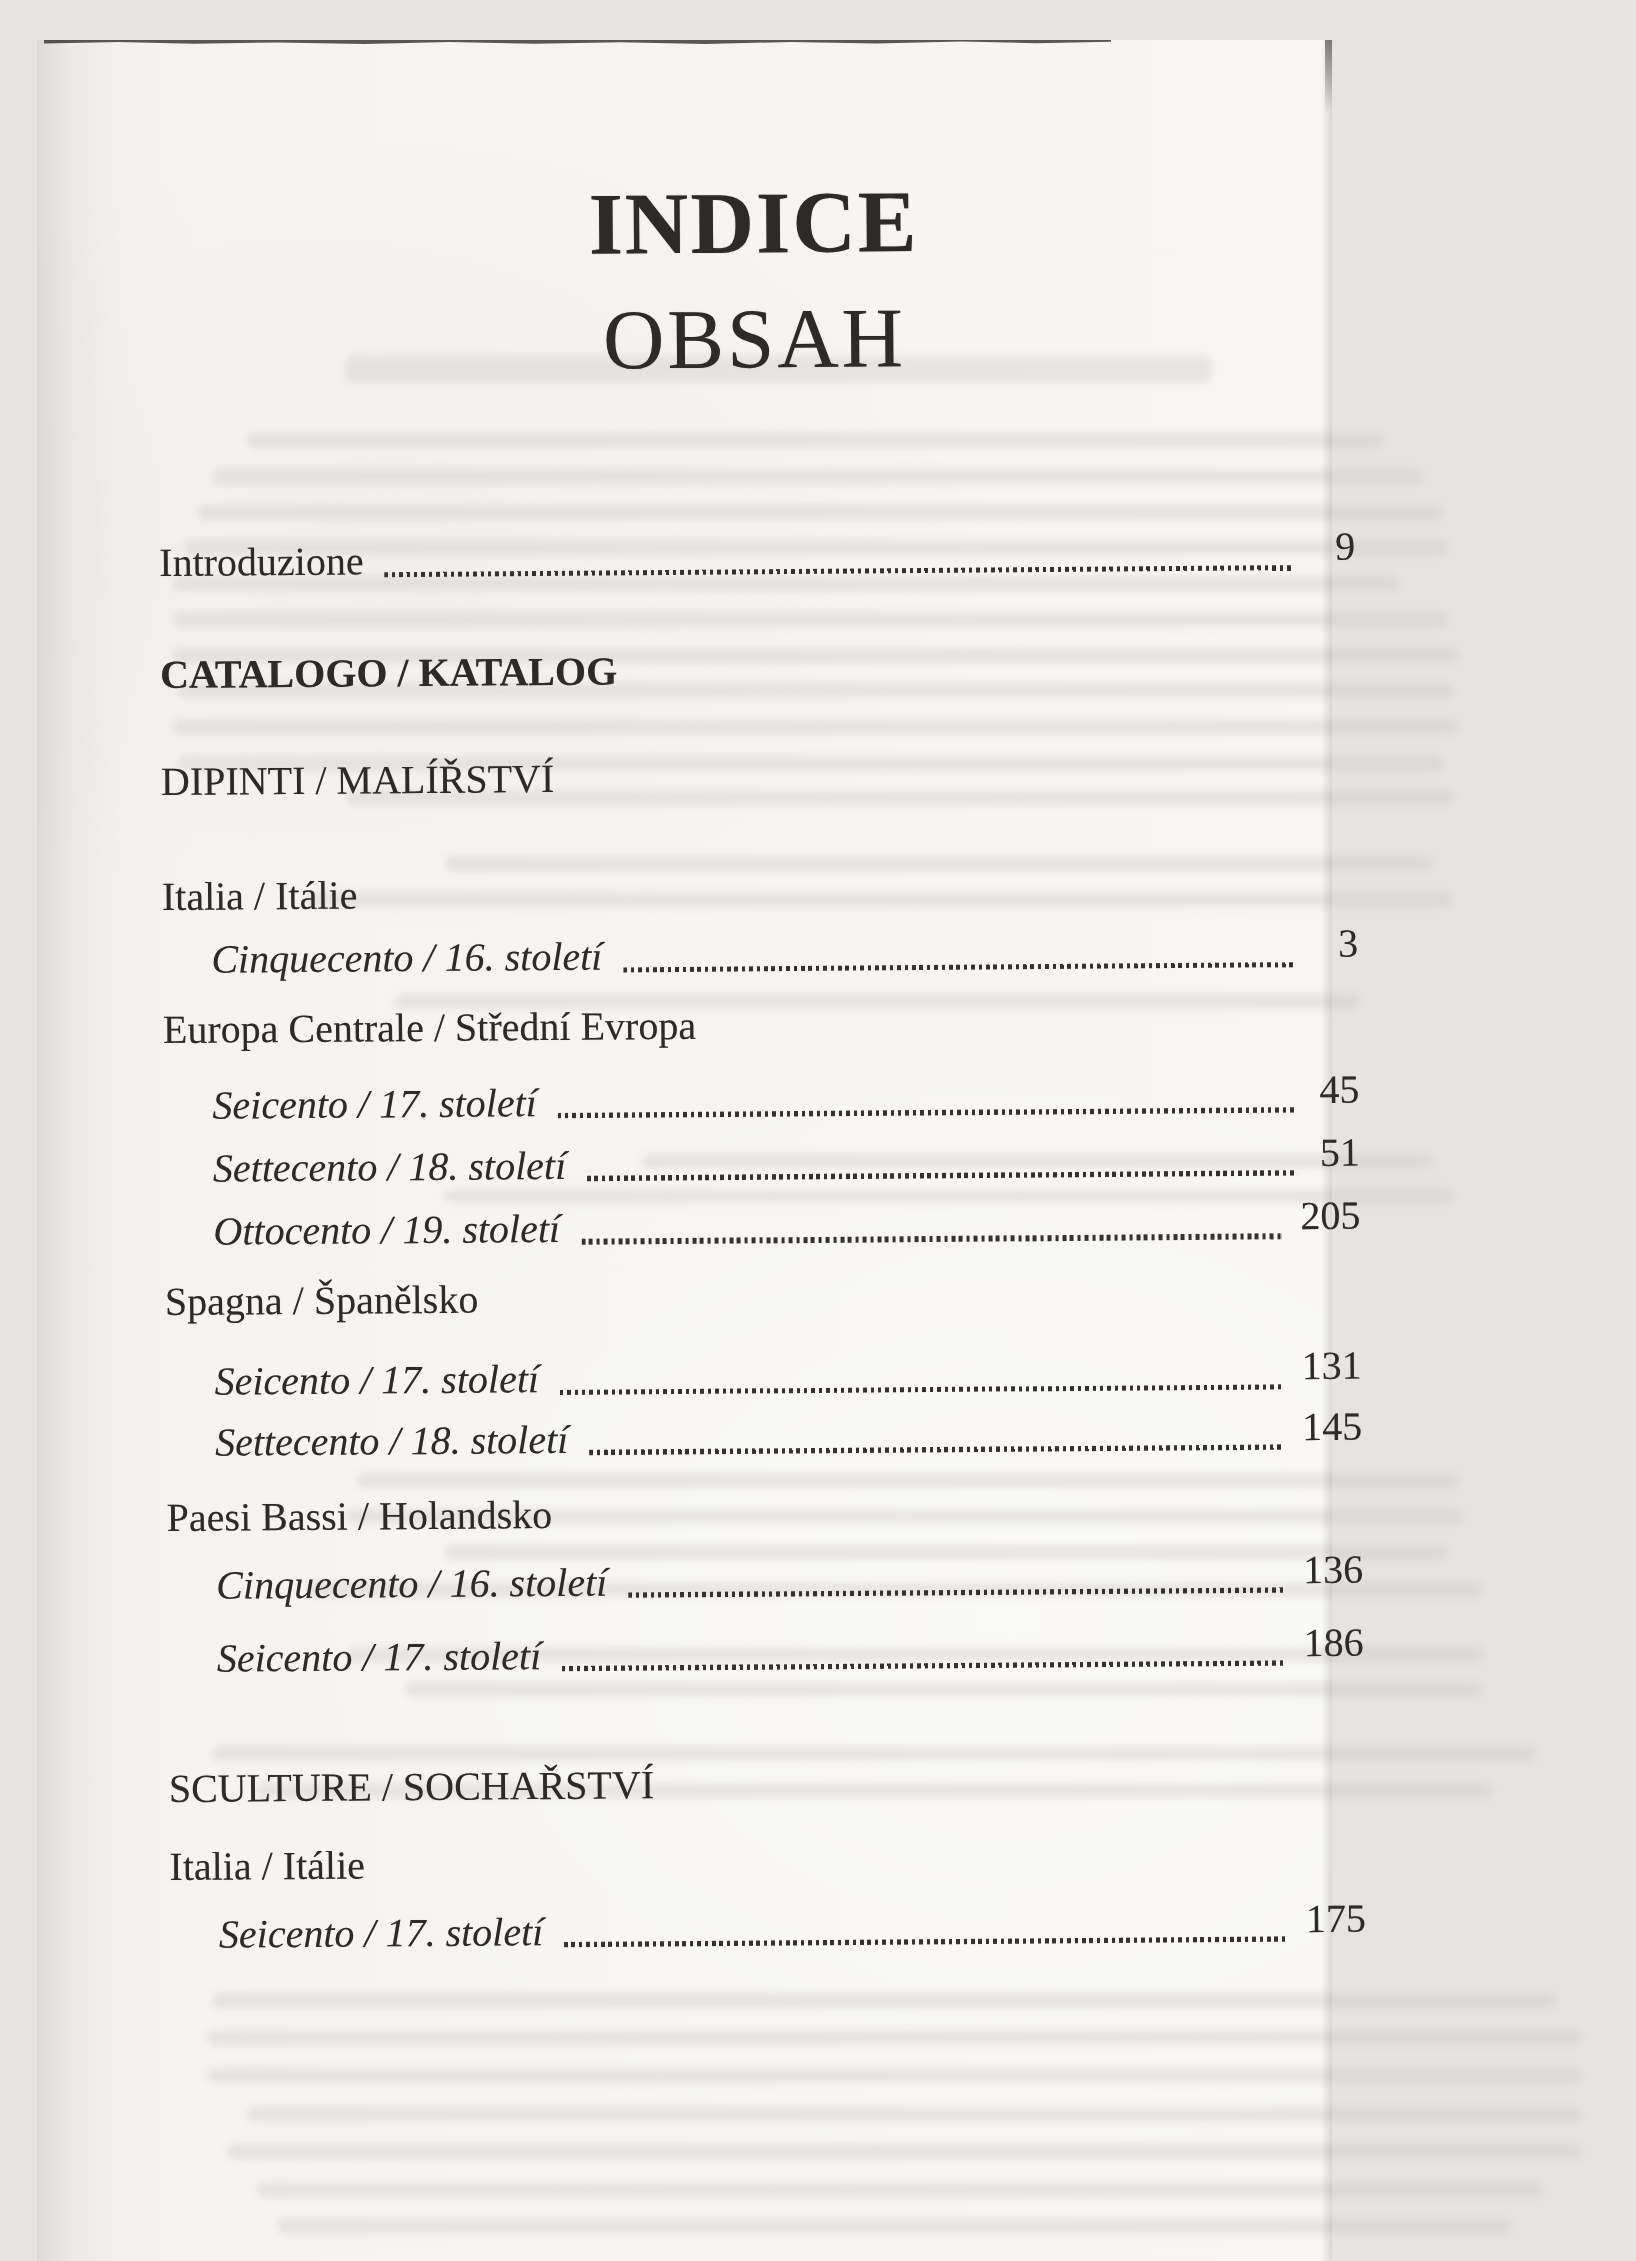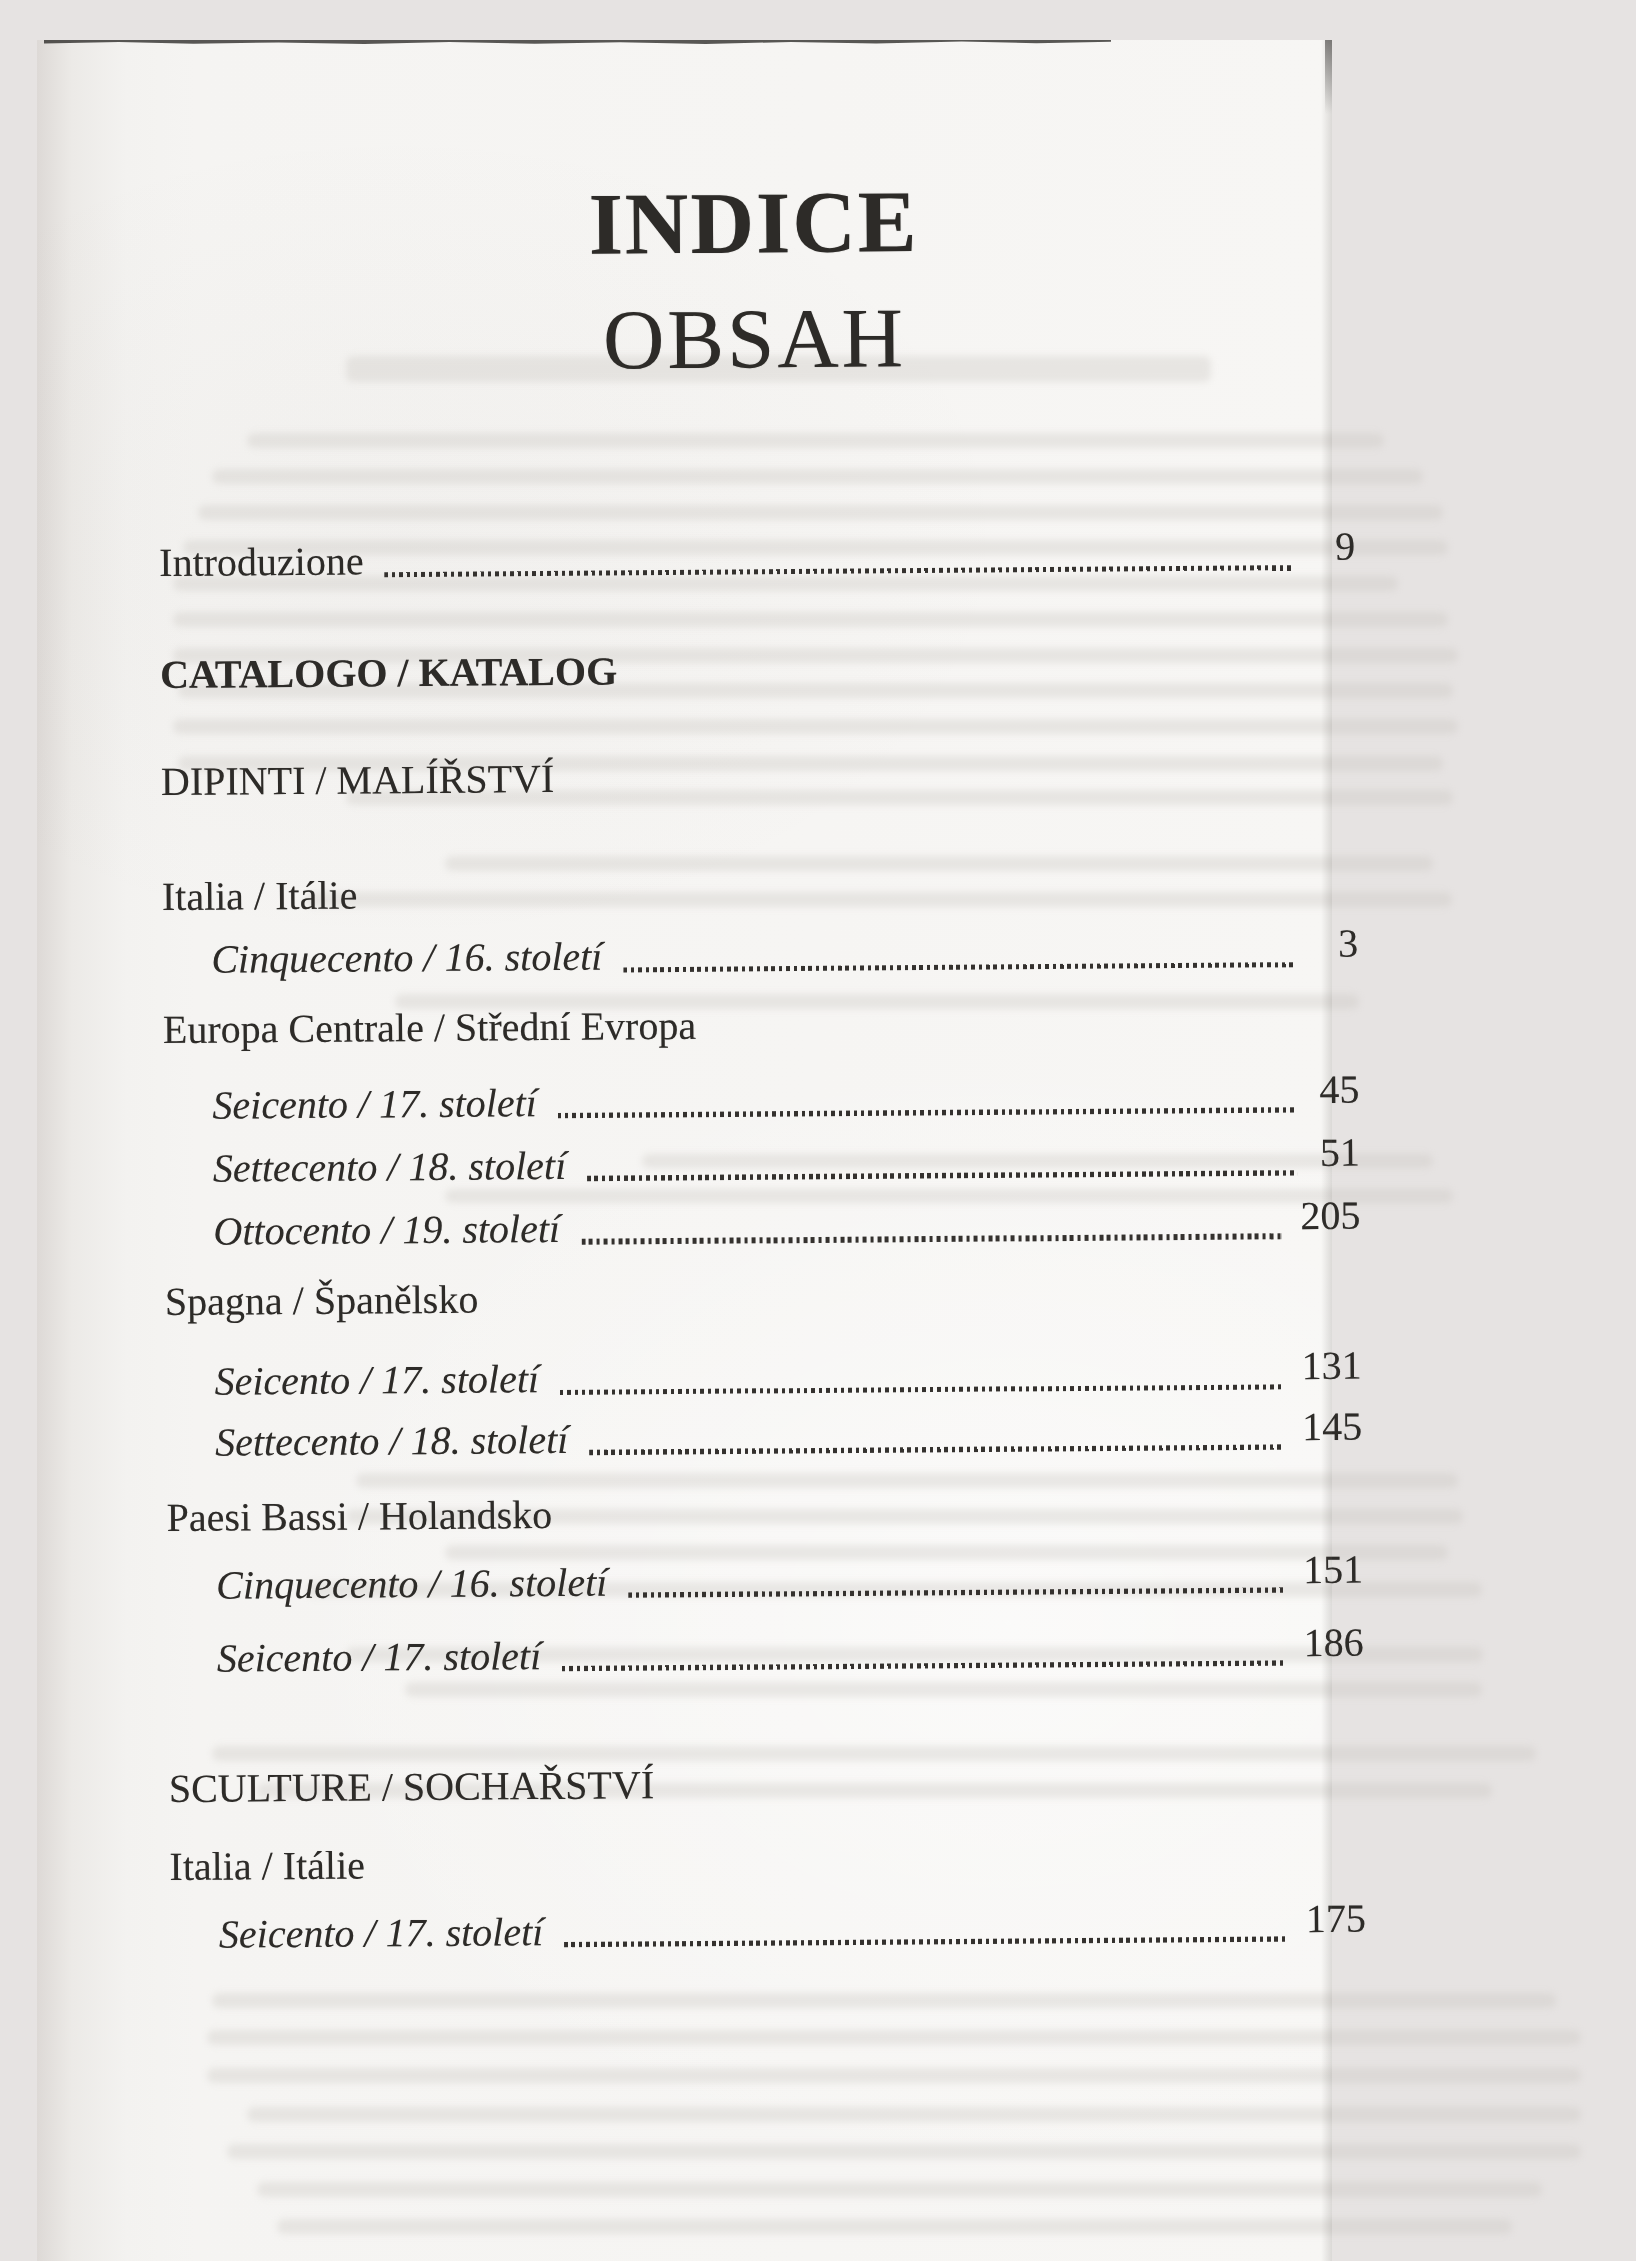--- a/index.html
+++ b/index.html
@@ -198,21 +198,21 @@
     <span class="leader"></span>
     <span class="pagenum">145</span>
   </div>
           <div class="toc-row row-subheader" style="margin-top: 17.3px;">
     <span class="label">Paesi Bassi / Holandsko</span>
 
   </div>
           <div class="toc-row row-entry-italic" style="margin-top: 10px;">
     <span class="label">Cinquecento / 16. století</span>
     <span class="leader"></span>
-    <span class="pagenum">151</span>
+    <span class="pagenum">136</span>
   </div>
           <div class="toc-row row-entry-italic" style="margin-top: 15px;">
     <span class="label">Seicento / 17. století</span>
     <span class="leader"></span>
     <span class="pagenum">186</span>
   </div>
           <div class="toc-row row-header-caps" style="margin-top: 72px;">
     <span class="label">SCULTURE / SOCHAŘSTVÍ</span>
 
   </div>

